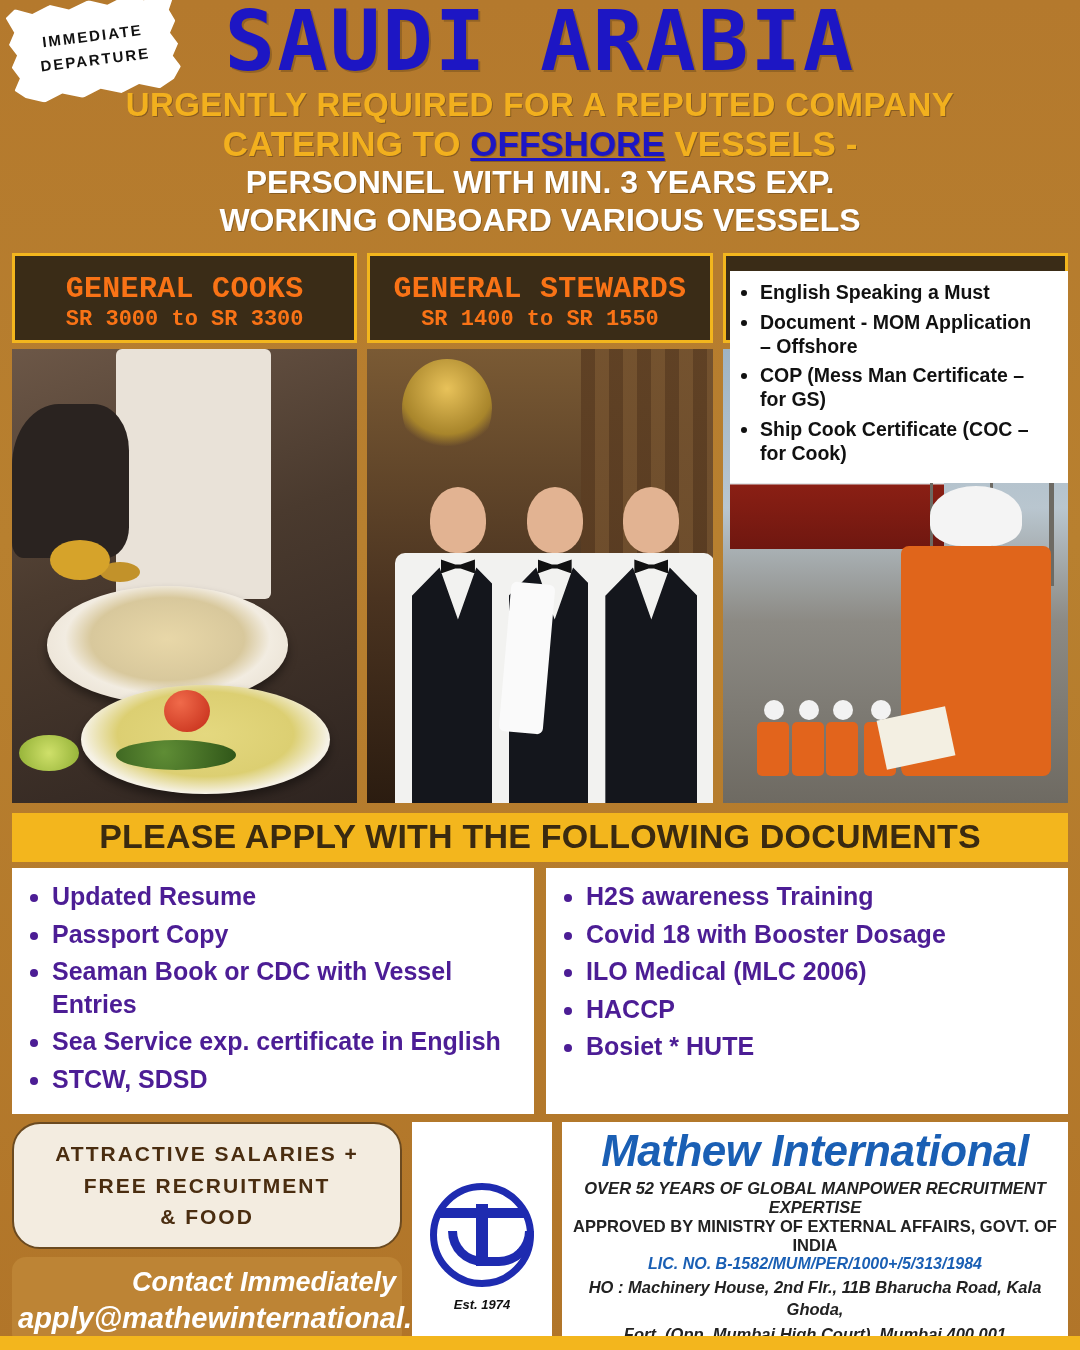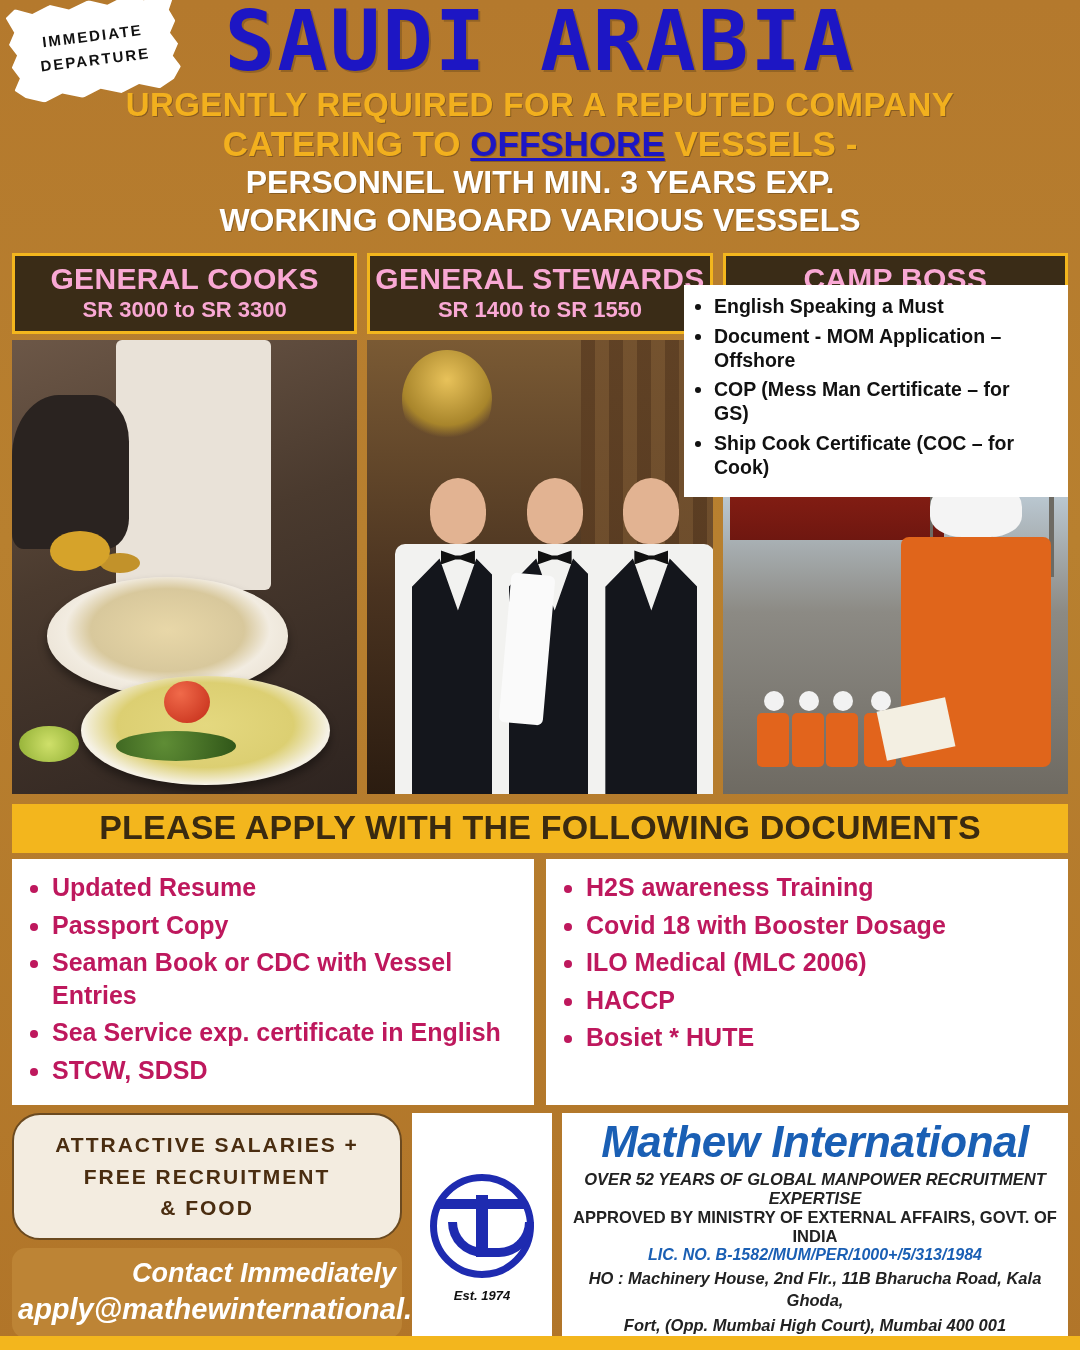--- a/index.html
+++ b/index.html
@@ -86,24 +86,25 @@
   
   .jobs {
     display: flex;
     gap: 10px;
     padding: 0 12px;
     margin-top: 6px;
   }
   .jobcol { flex: 1; }
   .jobhead {
     background: #3a2c17;
-    color: #f9a8d4;
+    color: #f97316;
     border: 3px solid #f3b61d;
     text-align: center;
-    padding: 6px 4px 8px;
+    padding: 16px 4px 8px;
+    font-family: Liberation Mono, monospace;
   }
   .jobhead .name {
     font-size: 30px; font-weight: bold; letter-spacing: .3px;
   }
   .jobhead .sal {
     font-size: 22px; font-weight: bold; margin-top: 1px;
   }
 
   
   .photos {
@@ -219,22 +220,22 @@
     position:absolute; right:2%; bottom:0; width:170px; height:70%;
   }
   .ph-port .fore .helm{width:92px;height:60px;background:#f4f4f4;border-radius:50% 50% 35% 35%;margin:0 auto;}
   .ph-port .fore .body{width:150px;height:230px;background:#e0651b;margin:0 auto;border-radius:8px;}
   .ph-port .fore .clip{position:absolute;left:-10px;bottom:40px;width:70px;height:50px;background:#f3efe2;transform:rotate(-12deg);}
 
   
   .side-reqs {
     position: absolute;
     right: 12px;
-    top: 285px;
-    width: 384px;
+    top: 271px;
+    width: 338px;
     background: #ffffff;
     padding: 10px 28px 12px 8px;
     z-index: 4;
   }
   .side-reqs ul { margin-left: 22px; }
   .side-reqs li {
     font-size: 19.5px; font-weight: bold; color: #111;
     line-height: 1.22; margin-bottom: 6px;
   }
 
@@ -249,21 +250,21 @@
   }
   .docs-wrap {
     display: flex; gap: 12px;
     margin: 6px 12px 0;
   }
   .docbox {
     flex: 1; background: #fff; padding: 12px 10px 14px 14px;
   }
   .docbox ul { margin-left: 26px; }
   .docbox li {
-    font-size: 25px; font-weight: bold; color: #be185d;
+    font-size: 25px; font-weight: bold; color: #4c1d95;
     line-height: 1.3; margin-bottom: 5px;
   }
 
   
   .footer {
     display: flex;
     gap: 10px;
     margin: 8px 12px 0;
     align-items: stretch;
     height: 250px;

